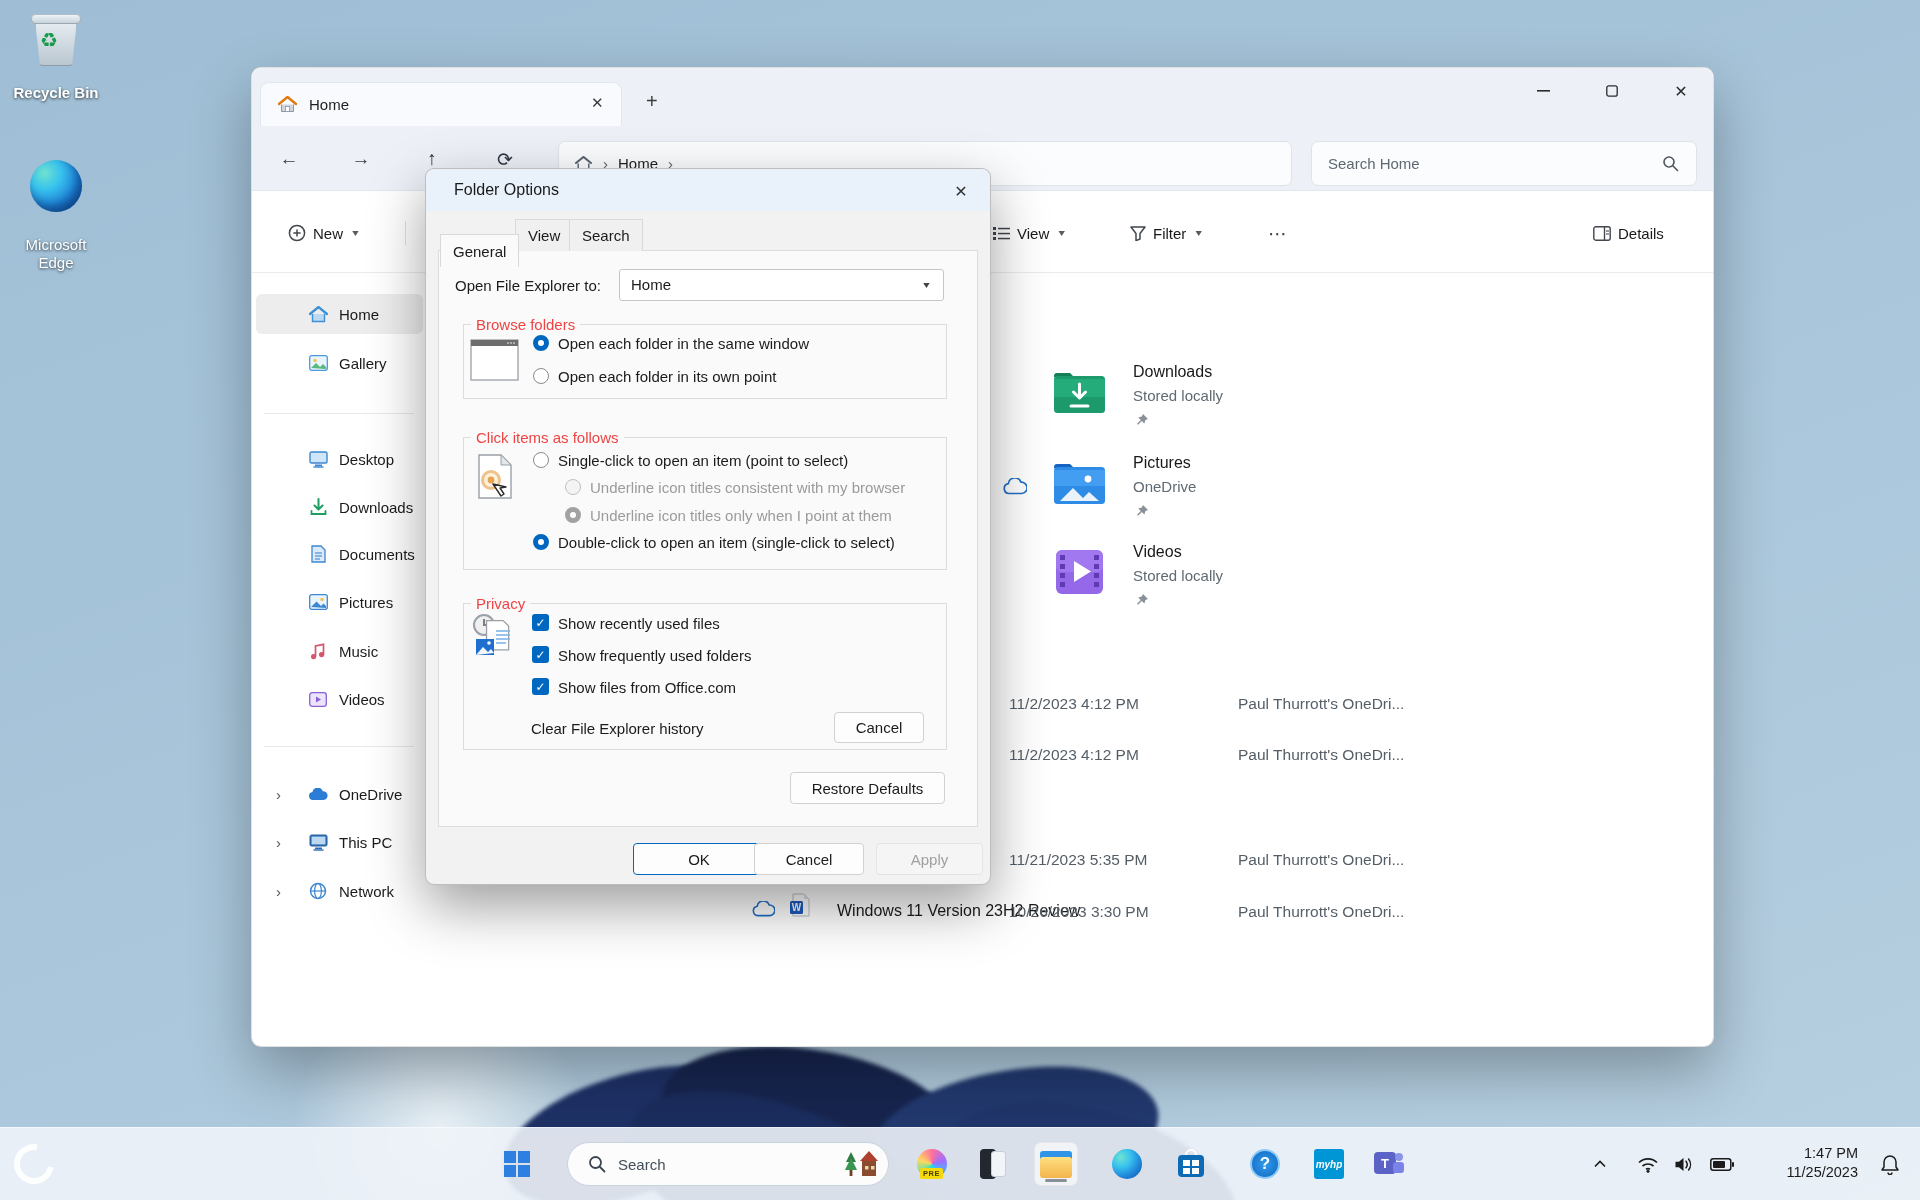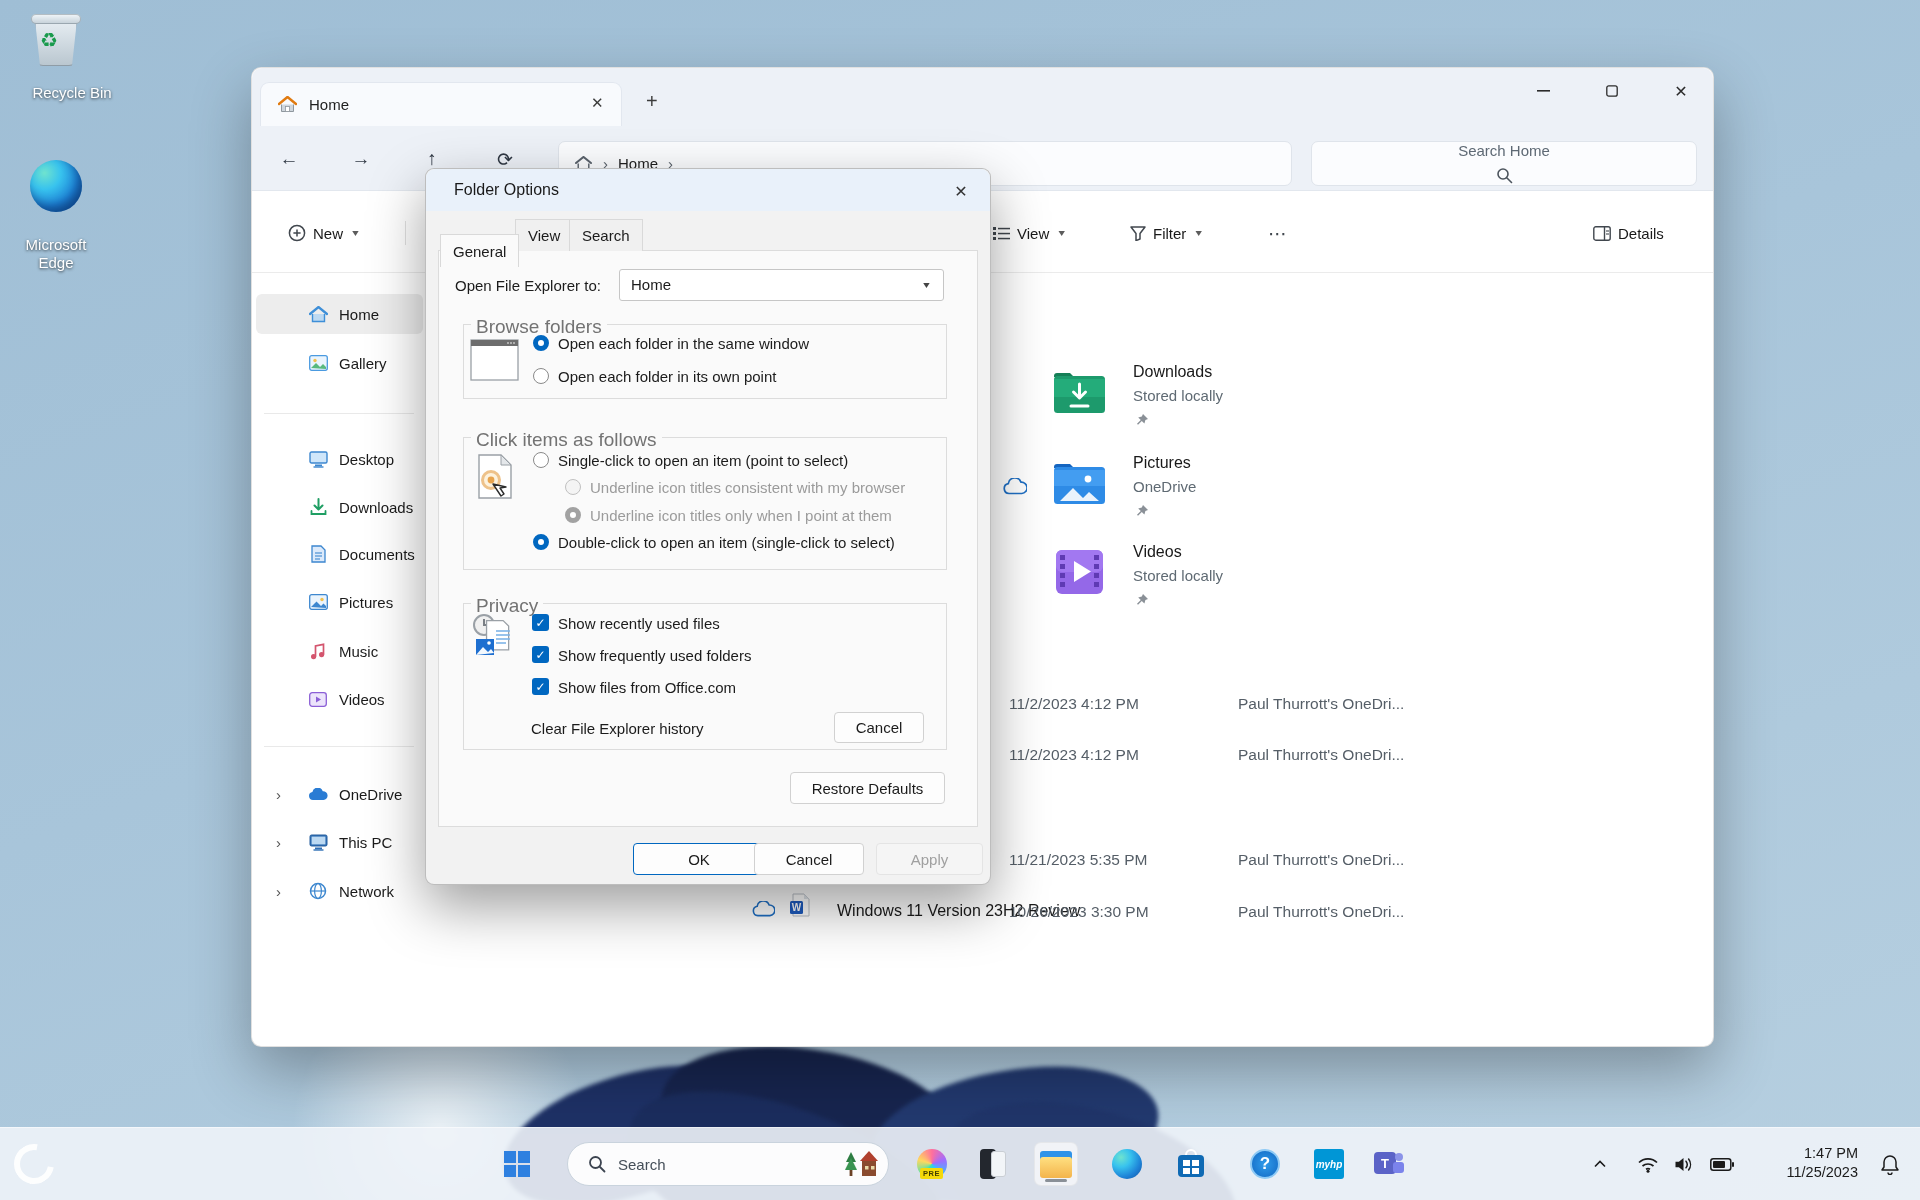--- a/index.html
+++ b/index.html
@@ -65,21 +65,21 @@
   .dlg-title { position:absolute; left:0; top:0; right:0; height:42px; background:#e9f1fa;
                border-radius:9px 9px 0 0; }
   .dlg-title span { position:absolute; left:28px; top:12px; font-size:16px; color:#1a1a1a; }
   .dlg-close { position:absolute; right:12px; top:8px; width:34px; height:28px; display:flex; align-items:center;
                justify-content:center; font-size:16px; color:#333; }
   .panel { position:absolute; left:12px; right:12px; top:81px; bottom:57px; background:#fafafa; border:1px solid #dcdcdc; }
   .dtab { position:absolute; top:50px; height:32px; display:flex; align-items:center; padding:0 12px;
           font-size:15px; color:#1b1b1b; background:#f0f0f0; border:1px solid #d9d9d9; border-bottom:none; z-index:2; }
   .dtab.sel { background:#fafafa; height:33px; top:49px; z-index:3;margin-top:16px; }
   .gbox { position:absolute; border:1px solid #dcdcdc; background:transparent; }
-  .gleg { position:absolute; font-size:19px; color:#737373; background:#fafafa; padding:0 5px; }
+  .gleg { position:absolute; font-size:15px; color:#ef4444; background:#fafafa; padding:0 5px; }
   .radio { position:absolute; width:16px; height:16px; border-radius:50%; background:#fff; border:1px solid #8a8a8a; }
   .radio.on { border:5px solid #0067c0; }
   .radio.dis { border-color:#c0c0c0; background:#f4f4f4; }
   .radio.dison { border:5px solid #a2a2a2; background:#fff; }
   .rlabel { position:absolute; font-size:15px; color:#1b1b1b; white-space:nowrap; }
   .rlabel.dis { color:#9b9b9b; }
   .cbox { position:absolute; width:17px; height:17px; border-radius:3px; background:#0067c0; color:#fff;
           display:flex; align-items:center; justify-content:center; font-size:12px; }
   .btn { position:absolute; background:#fdfdfd; border:1px solid #d1d1d1; border-radius:4px;
          display:flex; align-items:center; justify-content:center; font-size:15px; color:#1b1b1b; }
@@ -105,21 +105,21 @@
   <div class="petal" style="left:660px;top:1050px;width:300px;height:140px;background:#17254f;transform:rotate(8deg);"></div>
   <div class="petal" style="left:870px;top:1070px;width:290px;height:130px;background:#22396f;transform:rotate(-10deg);"></div>
   <div class="petal" style="left:620px;top:1110px;width:340px;height:150px;background:#1b2d5e;transform:rotate(20deg);"></div>
   <div class="petal" style="left:940px;top:1110px;width:300px;height:150px;background:#20356a;transform:rotate(14deg);"></div>
 
   <div class="abs" style="left:31px;top:12px;width:50px;height:58px;">
     <div class="abs" style="left:4px;top:8px;width:42px;height:46px;background:linear-gradient(#e7eef3,#b9c6cf);border-radius:4px 4px 8px 8px;clip-path:polygon(0 0,100% 0,88% 100%,12% 100%);box-shadow:inset 0 0 0 1px rgba(90,105,115,.45);"></div>
     <div class="abs" style="left:0;top:2px;width:50px;height:10px;background:linear-gradient(#f2f7fa,#c3cfd7);border-radius:5px;box-shadow:inset 0 0 0 1px rgba(90,105,115,.4);"></div>
     <div class="abs" style="left:9px;top:16px;font-size:20px;color:#199a4c;">♻</div>
   </div>
-  <div class="dicon-label" style="left:22px;top:84px;width:100px;">Recycle Bin</div>
+  <div class="dicon-label" style="left:6px;top:84px;width:100px;font-weight:bold;">Recycle Bin</div>
 
   <div class="abs" style="left:30px;top:160px;width:52px;height:52px;border-radius:50%;background:radial-gradient(circle at 28% 25%,#6fe3cf 0%,#38c3ee 30%,#1e84d8 62%,#10509e 100%);box-shadow:inset -4px -6px 10px rgba(6,38,92,.5);"></div>
   <div class="dicon-label" style="left:6px;top:236px;width:100px;">Microsoft Edge</div>
 
   <div class="window">
 
     <div class="chrome">
       <div class="tab">
         <span class="side-ic" style="margin:0 0 0 16px;">
           <svg width="19" height="17" viewBox="0 0 19 17">
@@ -156,21 +156,21 @@
             <svg width="17" height="15" viewBox="0 0 19 17">
                 <path d="M1 8 9.5 1 18 8" fill="none" stroke="#5a626c" stroke-width="2.2" stroke-linecap="round"></path>
                 <path d="M3.5 8.5v7h12v-7" fill="none" stroke="#5a626c" stroke-width="1.6"></path>
               </svg>
           </span>
           <span class="crumb-sep">›</span>
           <span class="crumb">Home</span>
           <span class="crumb-sep">›</span>
         </div>
 
-        <div class="field" style="left:1059px;width:386px;padding:0 16px;flex-direction:column;">
+        <div class="field" style="left:1059px;width:386px;padding:0 16px;">
           <span style="font-size:15px;color:#5e6974;flex:1;">Search Home</span>
           <span class="side-ic" style="margin:0;">
             <svg width="17" height="17" viewBox="0 0 17 17">
                 <circle cx="7" cy="7" r="5" fill="none" stroke="#4c545d" stroke-width="1.6"></circle>
                 <line x1="11" y1="11" x2="15.5" y2="15.5" stroke="#4c545d" stroke-width="1.6" stroke-linecap="round"></line>
               </svg>
           </span>
         </div>
       </div>
     </div>

